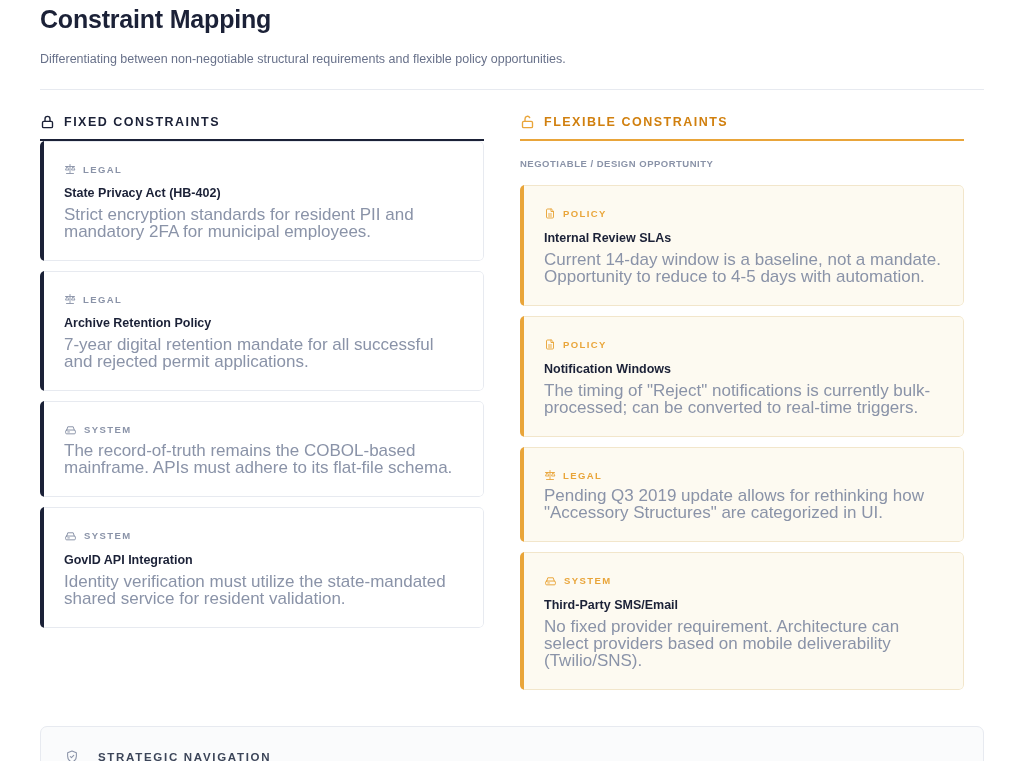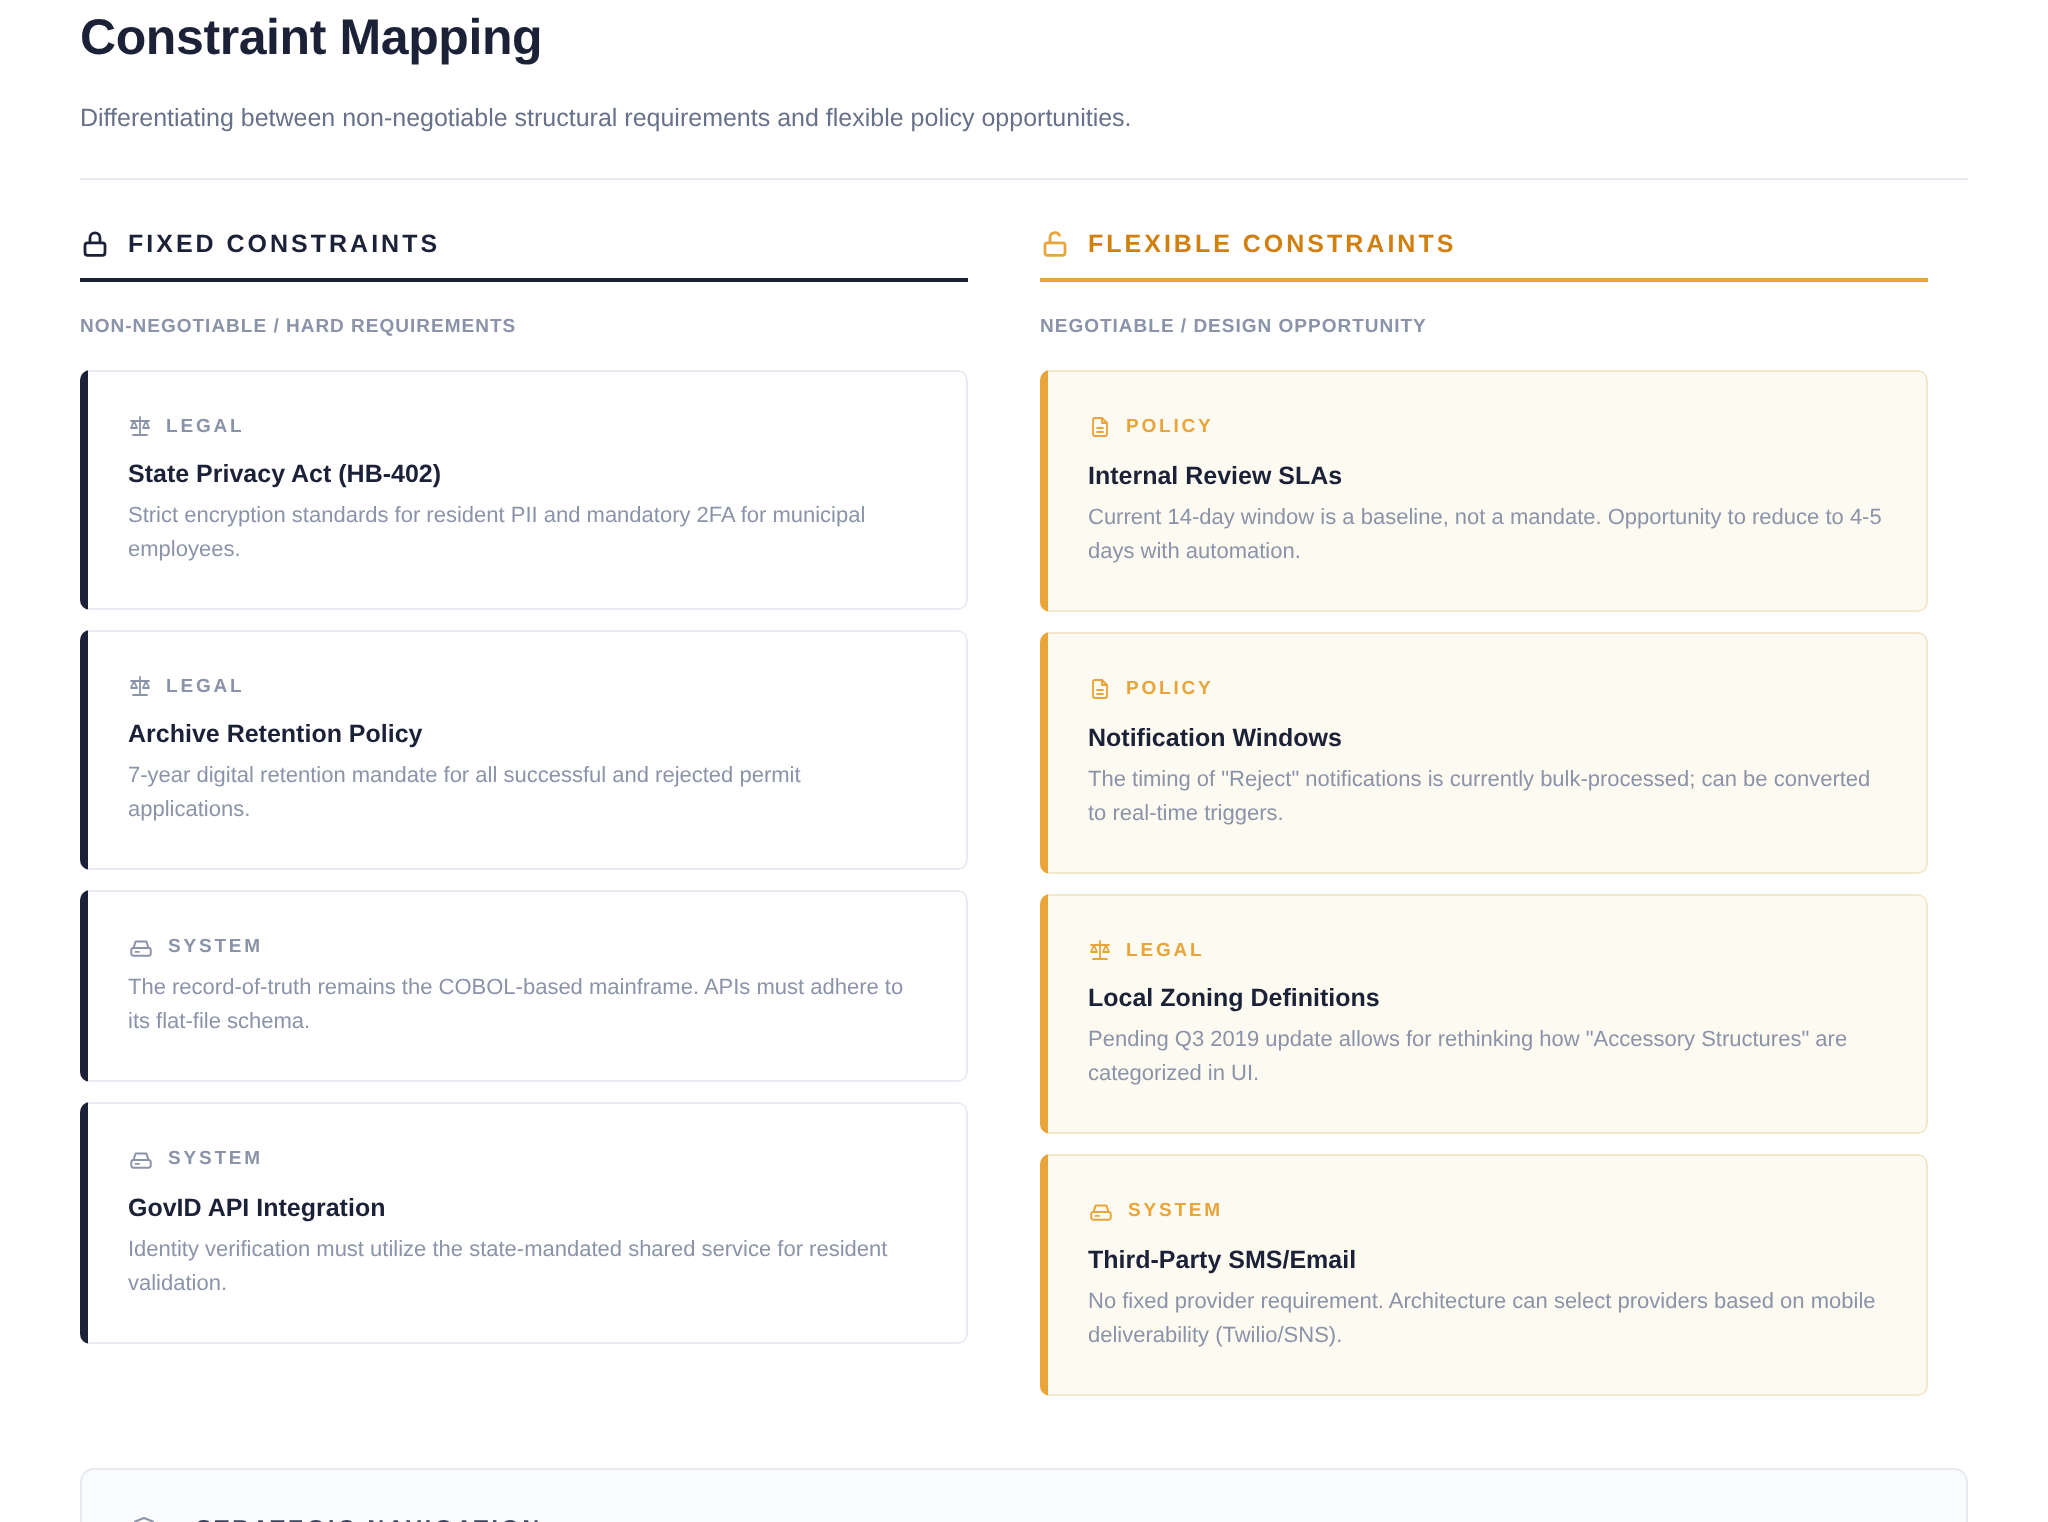--- a/index.html
+++ b/index.html
@@ -108,21 +108,21 @@
   .card-fixed .card-tag { color: #8a93a8; }
   .card-flex .card-tag { color: #e9a53a; }
 
   .card-title {
     font-size: 12.5px;
     font-weight: bold;
     color: #1b2137;
     margin-top: 11px;
   }
   .card-desc {
-    font-size: 11px;
+    font-size: 17px;
     line-height: 17px;
     color: #8a93a8;
     margin-top: 6px;
     max-width: 400px;
   }
 
   
   .strategic {
     margin-top: 36px;
     border: 1px solid #e7eaf0;
@@ -162,21 +162,20 @@
       <div class="col-head">
         <span class="ico">
           <svg width="15" height="16" viewBox="0 0 24 24" fill="none" stroke="#1b2137" stroke-width="2.2" stroke-linecap="round" stroke-linejoin="round">
             <rect x="4" y="11" width="16" height="10" rx="2"></rect>
             <path d="M8 11V7a4 4 0 0 1 8 0v4"></path>
           </svg>
         </span>
         <span class="col-head-title">FIXED CONSTRAINTS</span>
       </div>
       <div class="col-rule"></div>
-      <div class="col-sub">NON-NEGOTIABLE / HARD REQUIREMENTS</div>
 
       <div class="card-list">
 
         <div class="card card-fixed">
           <div class="card-bar"></div>
           <div class="card-body">
             <div class="card-tag">
               <span class="ico">
                 <svg width="12" height="12" viewBox="0 0 24 24" fill="none" stroke="#8a93a8" stroke-width="1.8" stroke-linecap="round" stroke-linejoin="round">
                   <path d="M12 3v18"></path>
@@ -312,21 +311,20 @@
                 <svg width="12" height="12" viewBox="0 0 24 24" fill="none" stroke="#e9a53a" stroke-width="1.8" stroke-linecap="round" stroke-linejoin="round">
                   <path d="M12 3v18"></path>
                     <path d="M5 21h14"></path>
                     <path d="M3 7h18"></path>
                   <path d="M6 7l-3 7h6z"></path>
                     <path d="M18 7l-3 7h6z"></path>
                 </svg>
               </span>
               <span>LEGAL</span>
             </div>
-            <div class="card-title">Local Zoning Definitions</div>
             <div class="card-desc">Pending Q3 2019 update allows for rethinking how "Accessory Structures" are categorized in UI.</div>
           </div>
         </div>
 
         <div class="card card-flex">
           <div class="card-bar"></div>
           <div class="card-body">
             <div class="card-tag">
               <span class="ico">
                 <svg width="13" height="13" viewBox="0 0 24 24" fill="none" stroke="#e9a53a" stroke-width="1.8" stroke-linecap="round" stroke-linejoin="round">

